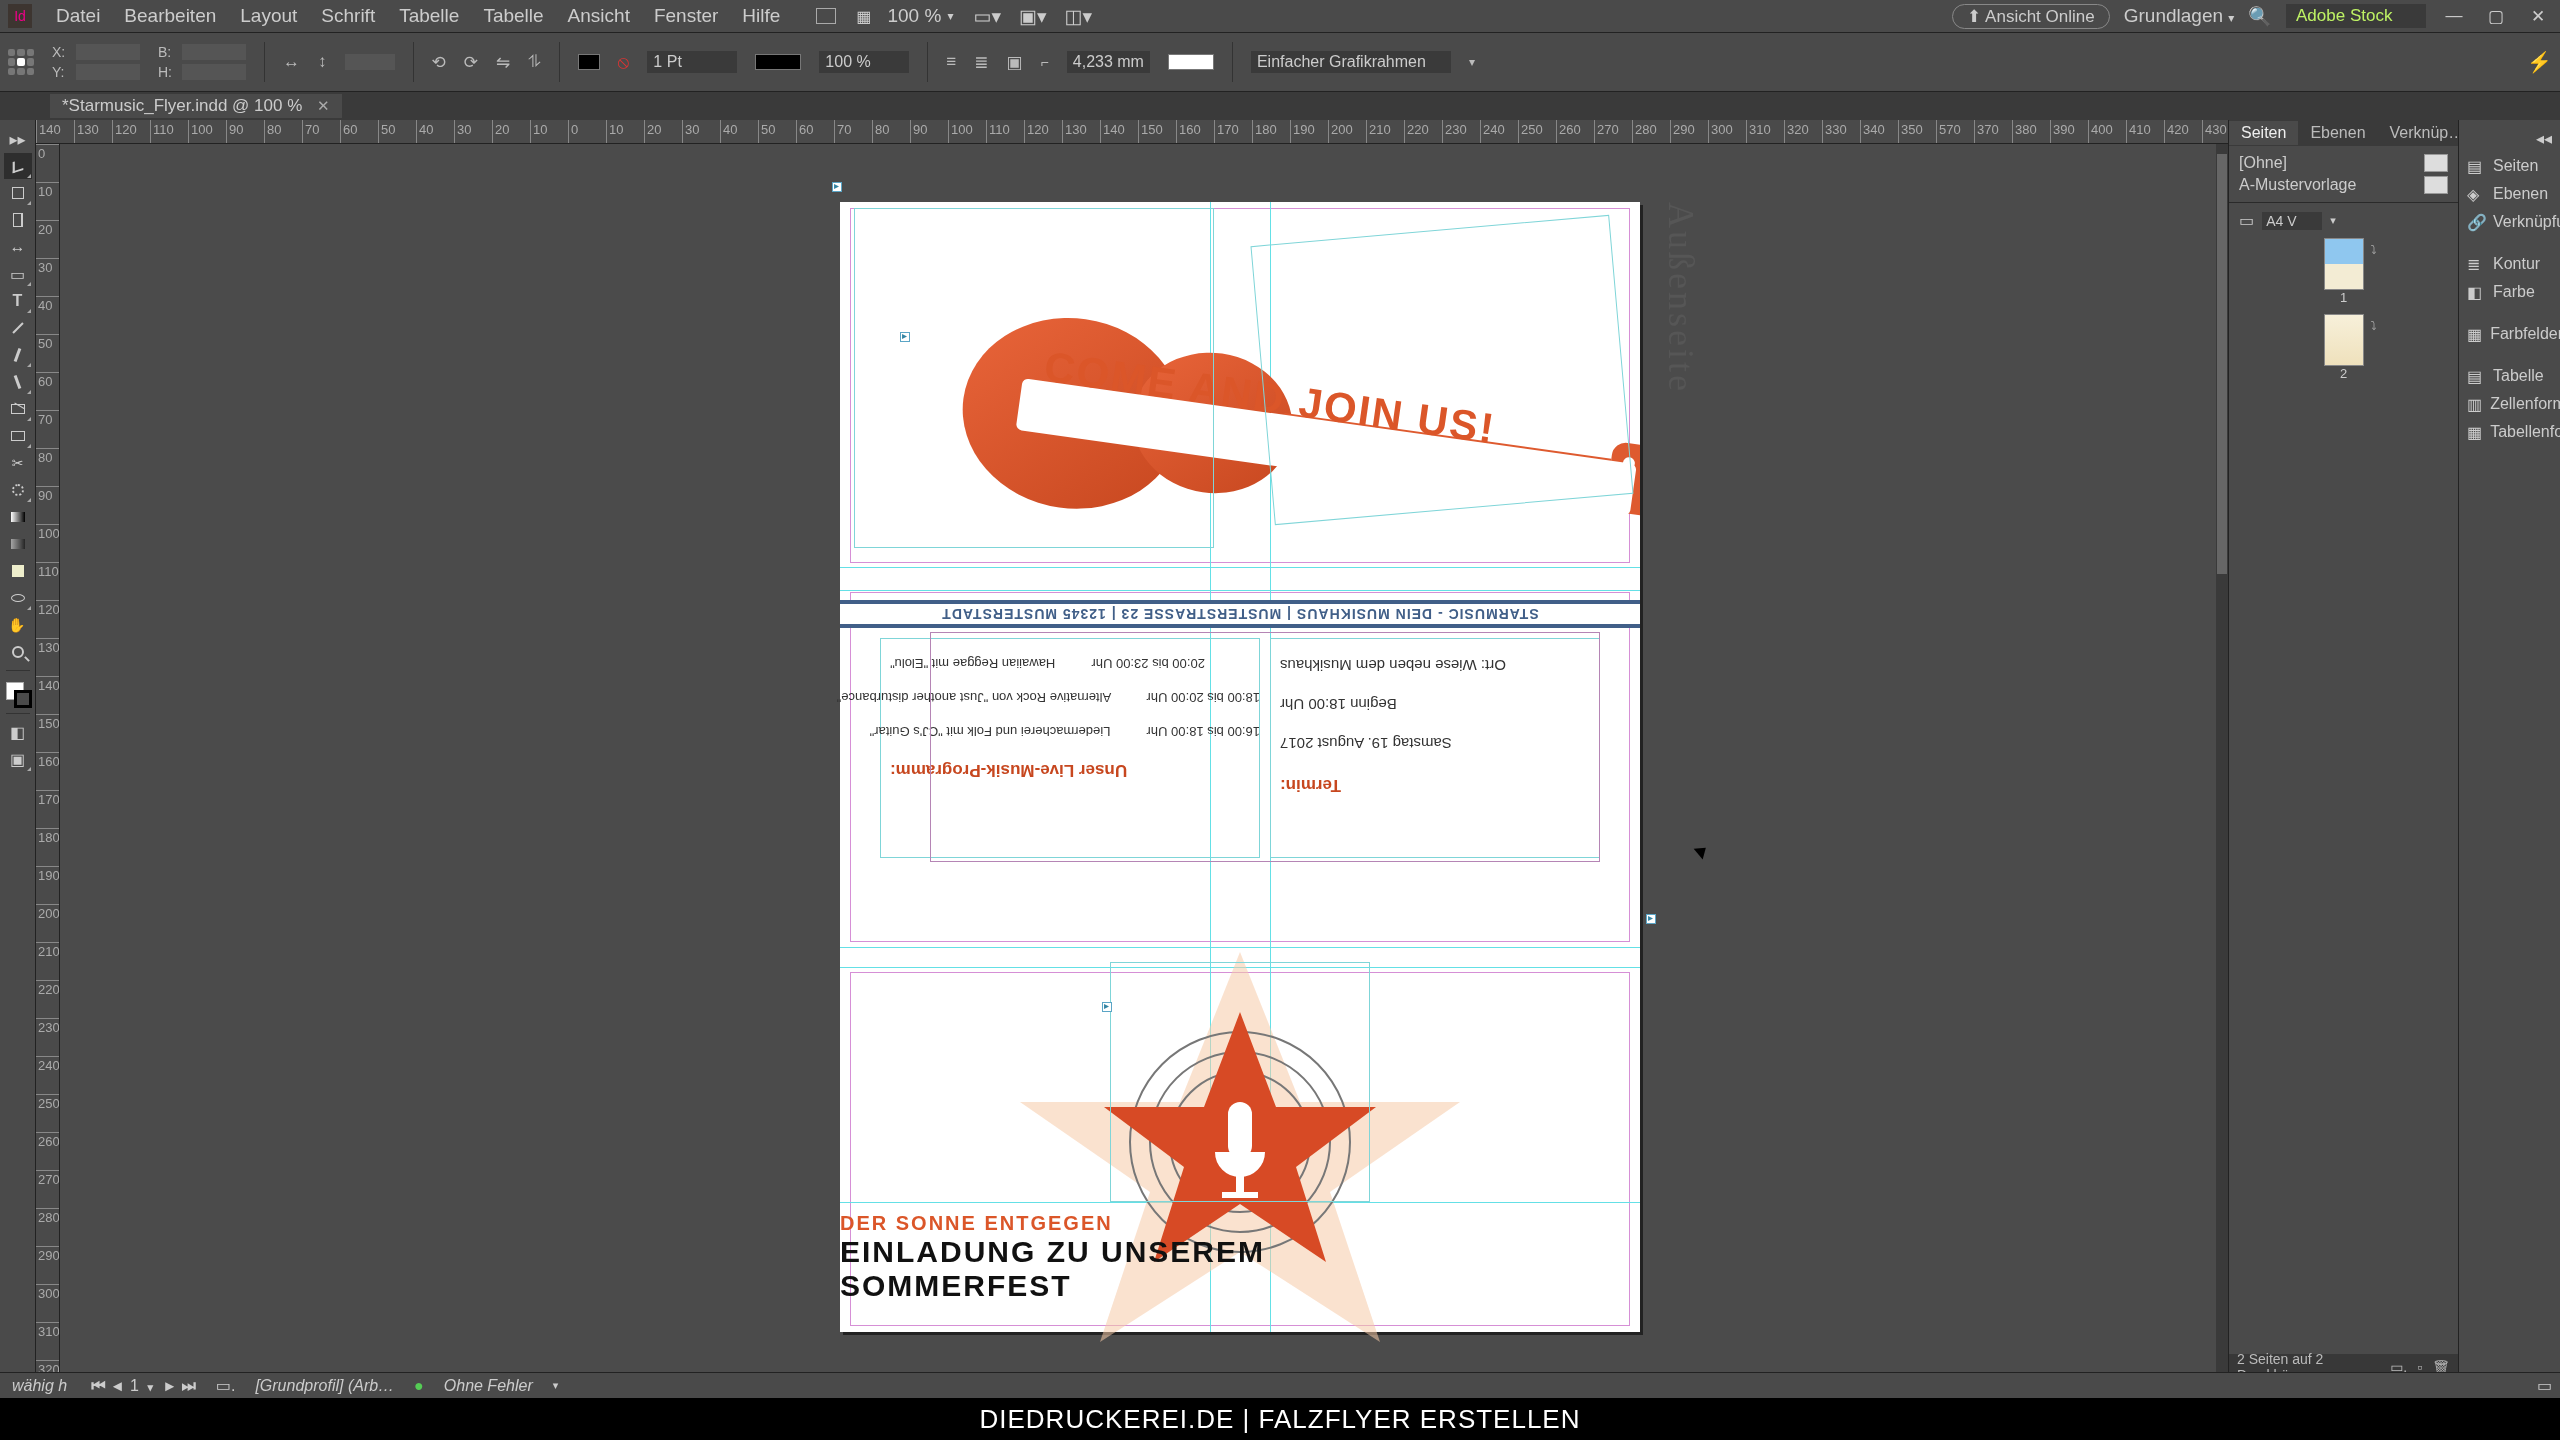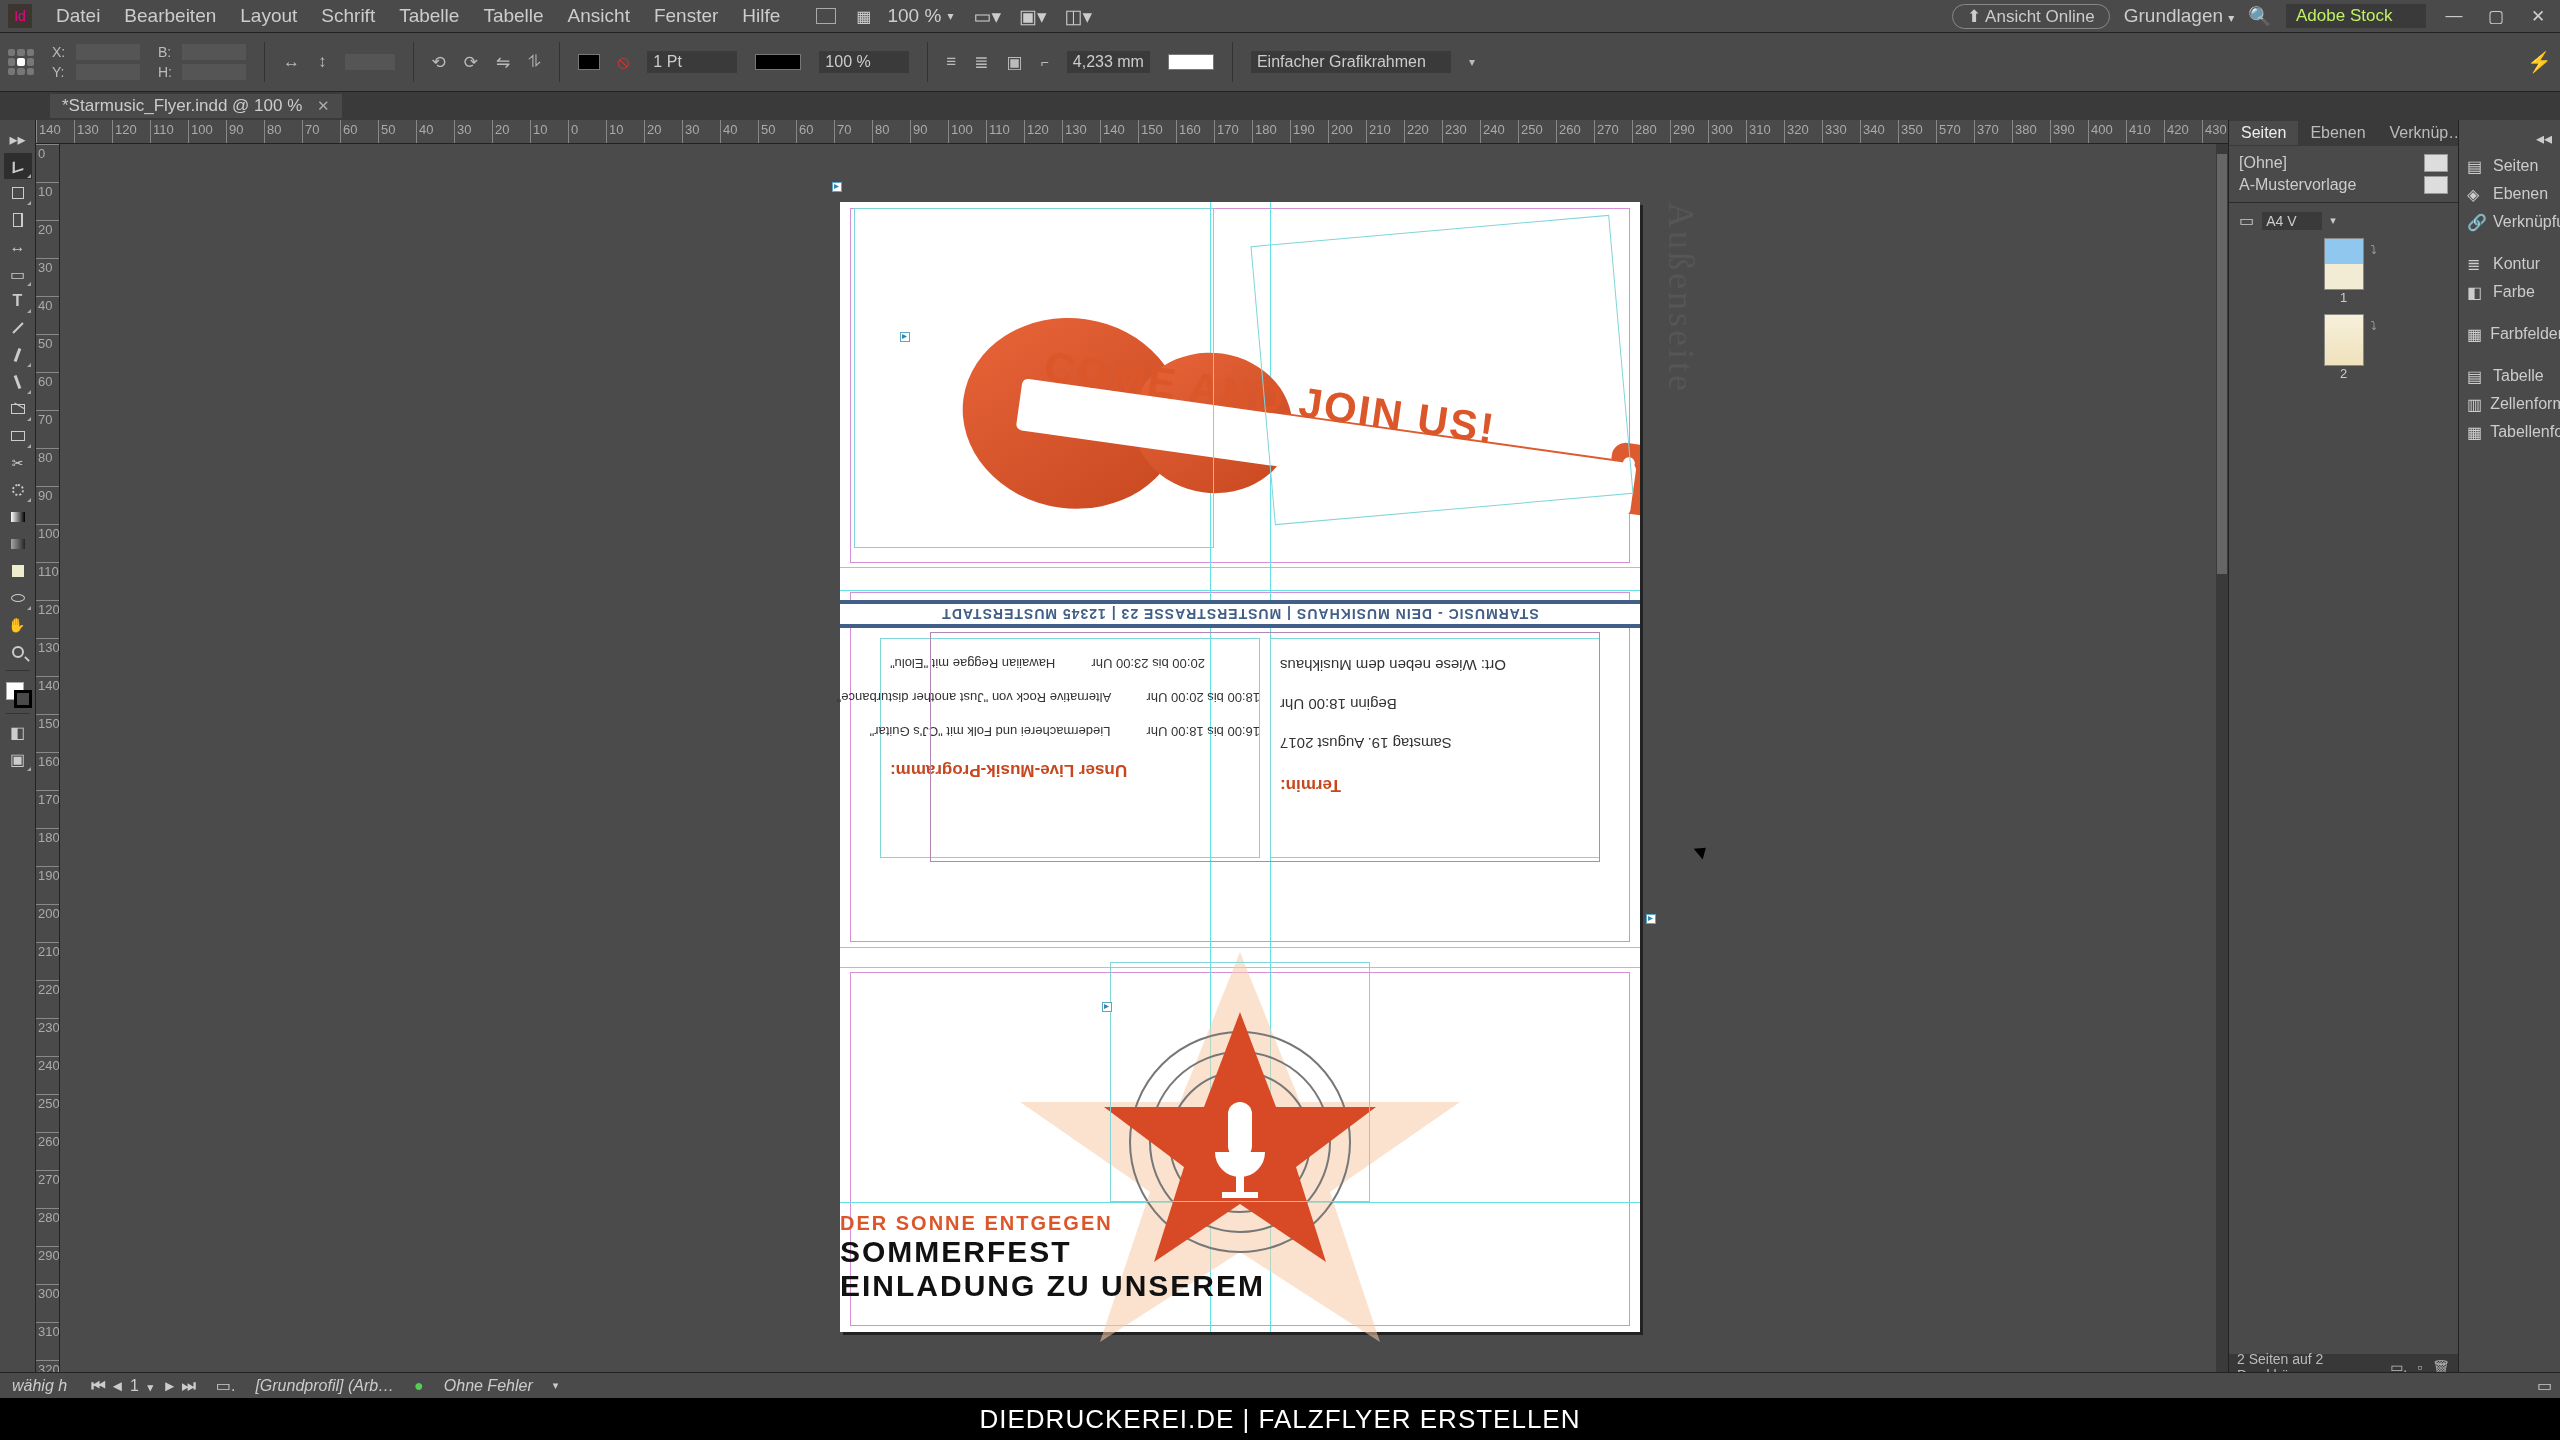--- a/index.html
+++ b/index.html
@@ -659,22 +659,22 @@
         <rect class="mic" x="238" y="160" width="24" height="56" rx="12"></rect>
         <path class="mic" d="M228 210 a22 22 0 0 0 44 0" stroke="#fff" stroke-width="6" fill="none"></path>
         <rect class="mic" x="246" y="228" width="8" height="22"></rect>
         <rect class="mic" x="232" y="250" width="36" height="6"></rect>
       </svg>
       <div class="frame" style="left:270px;top:760px;width:260px;height:240px;"></div>
       <div class="thread" style="left:262px; top:800px;"></div>
 
       <div style="position:absolute;left:0;right:0;top:1010px;text-align:left;">
         <div class="headline" style="font-size:20px;">DER SONNE ENTGEGEN</div>
+        <div class="subhead" style="font-size:30px;">EINLADUNG ZU UNSEREM</div>
         <div class="subhead" style="font-size:30px;">SOMMERFEST</div>
-        <div class="subhead" style="font-size:30px;">EINLADUNG ZU UNSEREM</div>
       </div>
     </div>
     <div class="page-label">Außenseite</div>
 
     <div class="thread" style="left:772px; top:38px;"></div>
     <div class="thread" style="left:1586px; top:770px;"></div>
 
     <div class="cursor" style="left:1637px; top:700px;"></div>
   </div>
 

